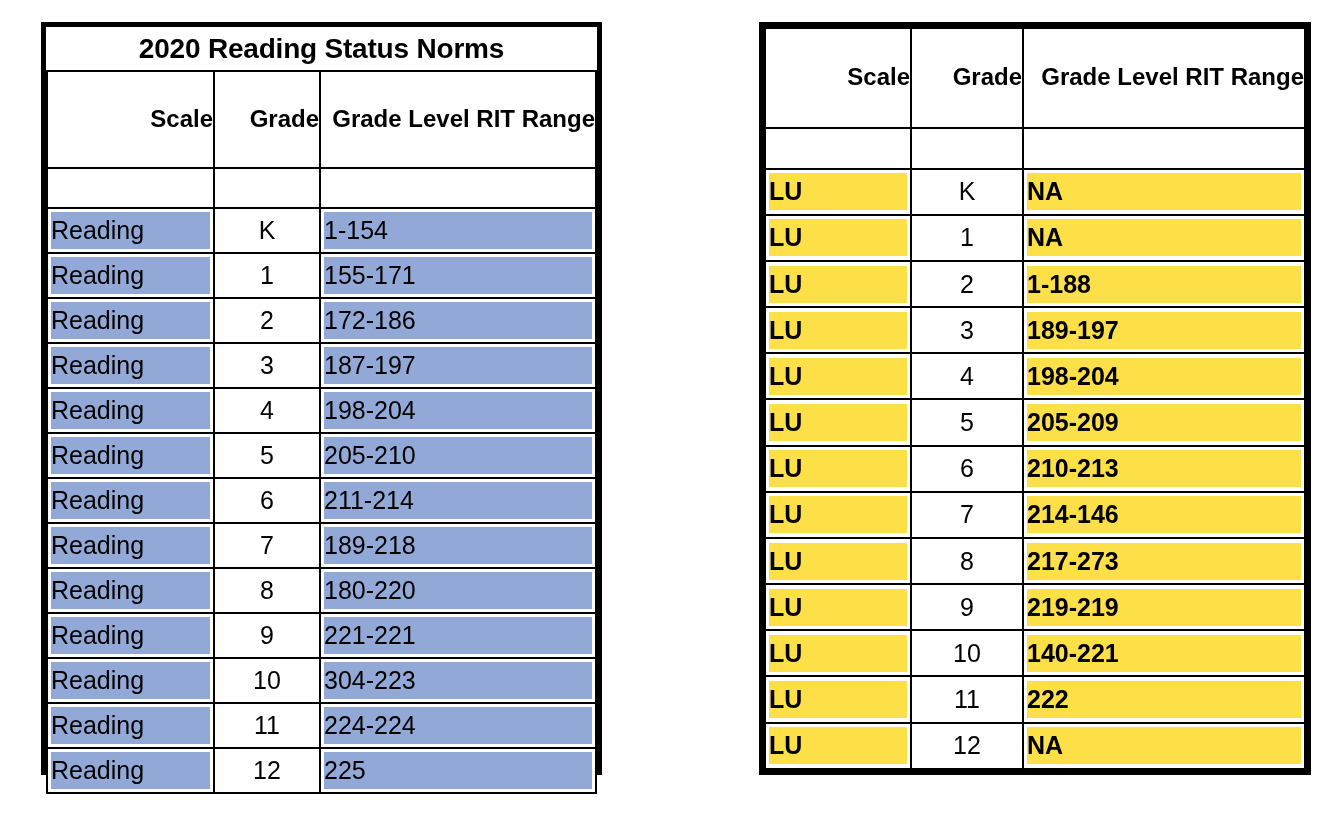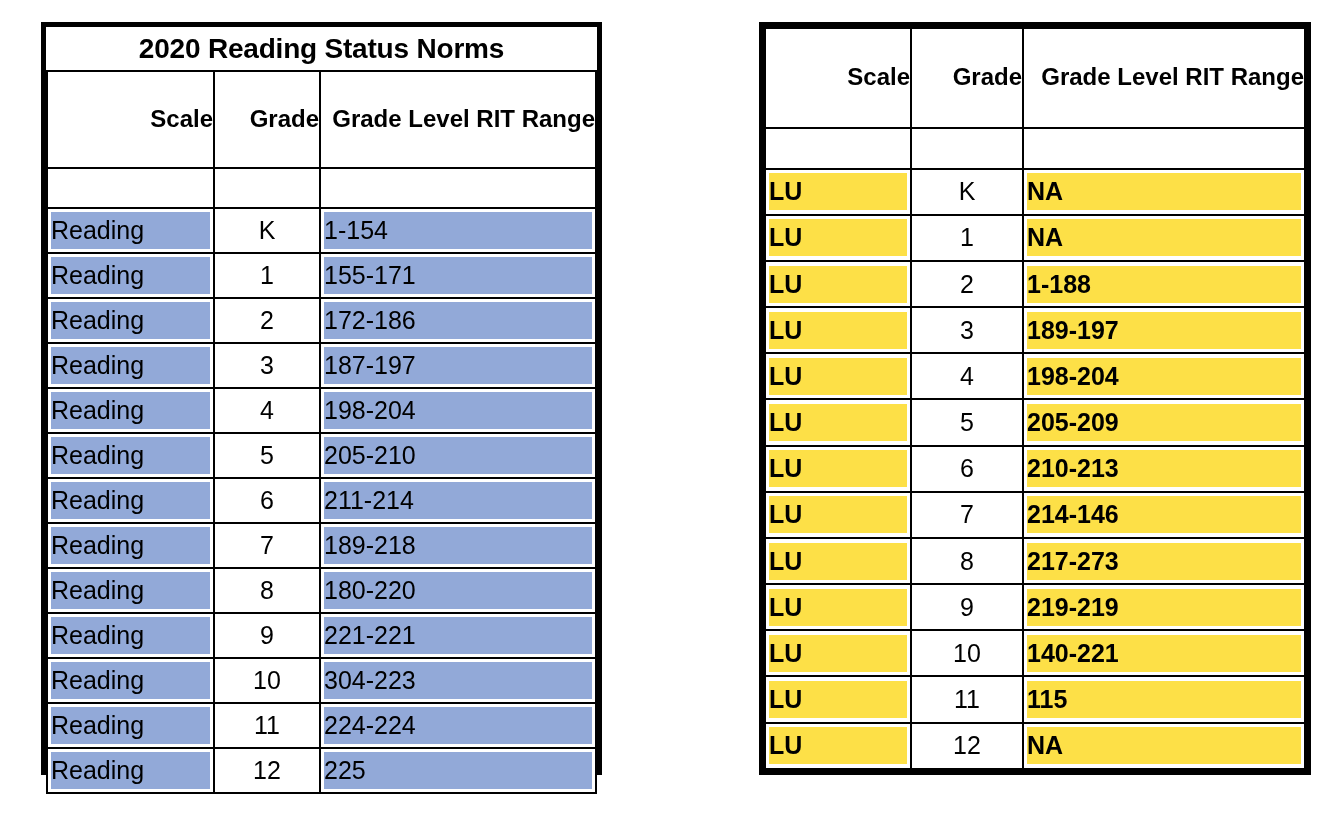--- a/index.html
+++ b/index.html
@@ -393,21 +393,21 @@
             <td>
               <span class="fill-box range-box">140-221</span>
             </td>
           </tr>
           <tr class="data-row green">
             <td>
               <span class="fill-box scale-box">LU</span>
             </td>
             <td class="grade-cell">11</td>
             <td>
-              <span class="fill-box range-box">115</span>
+              <span class="fill-box range-box">222</span>
             </td>
           </tr>
           <tr class="data-row green">
             <td>
               <span class="fill-box scale-box">LU</span>
             </td>
             <td class="grade-cell">12</td>
             <td>
               <span class="fill-box range-box">NA</span>
             </td>

